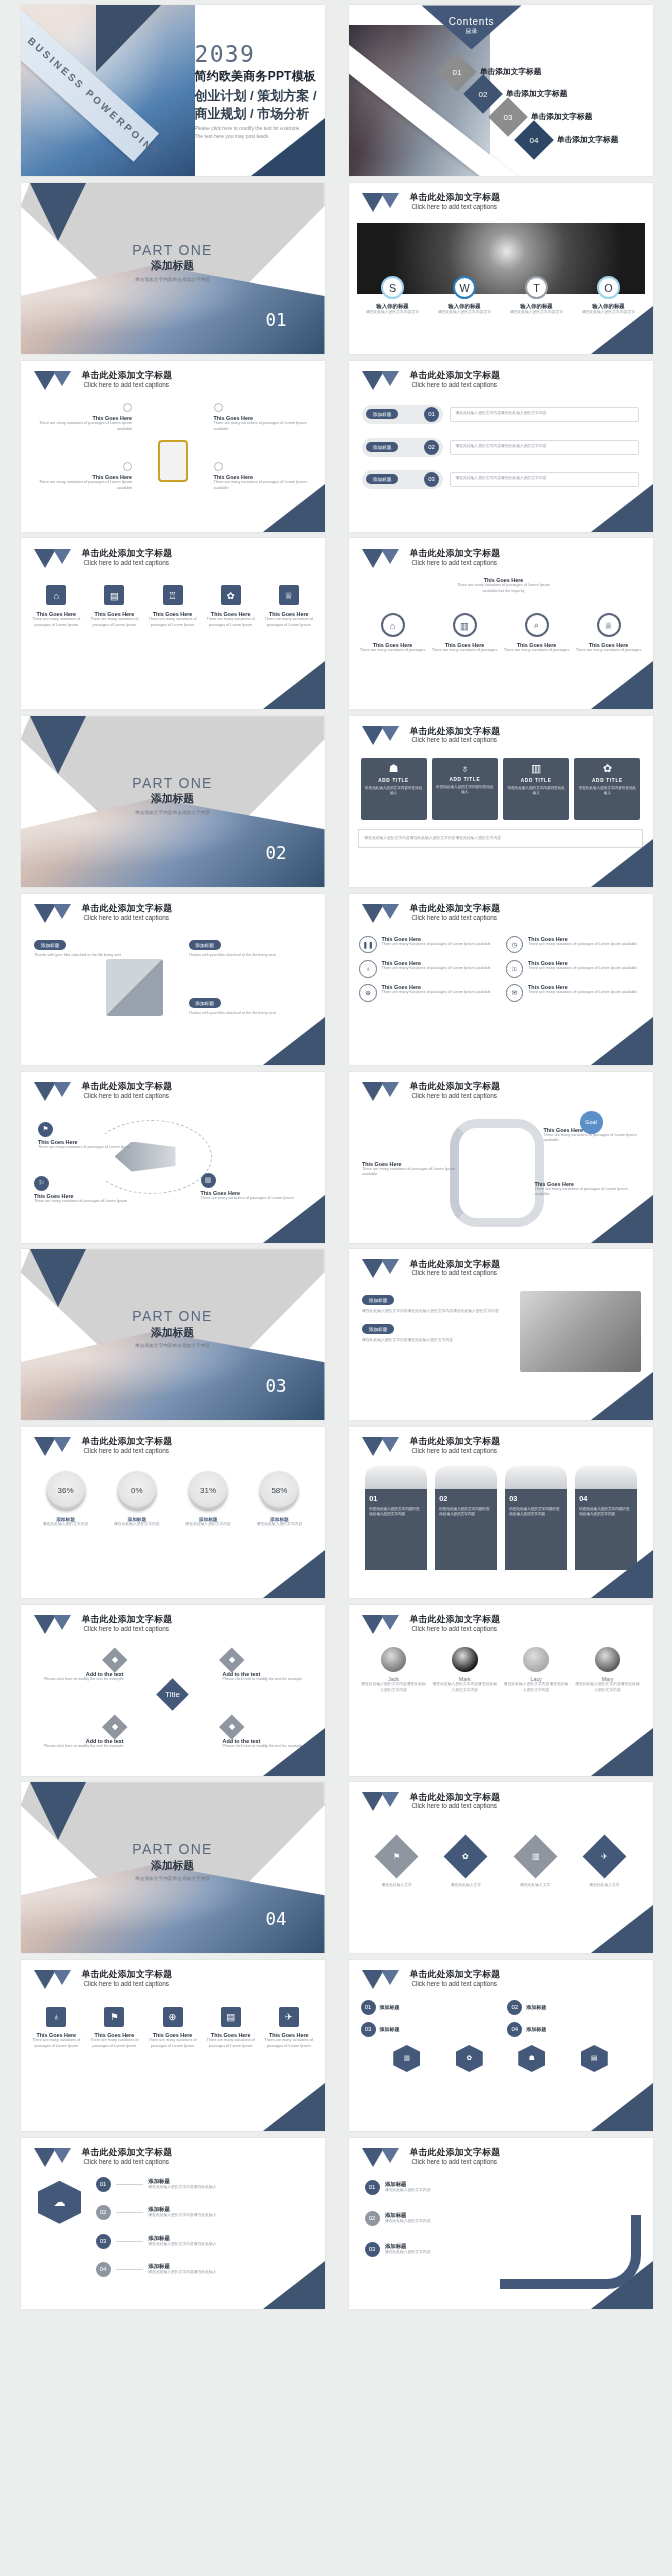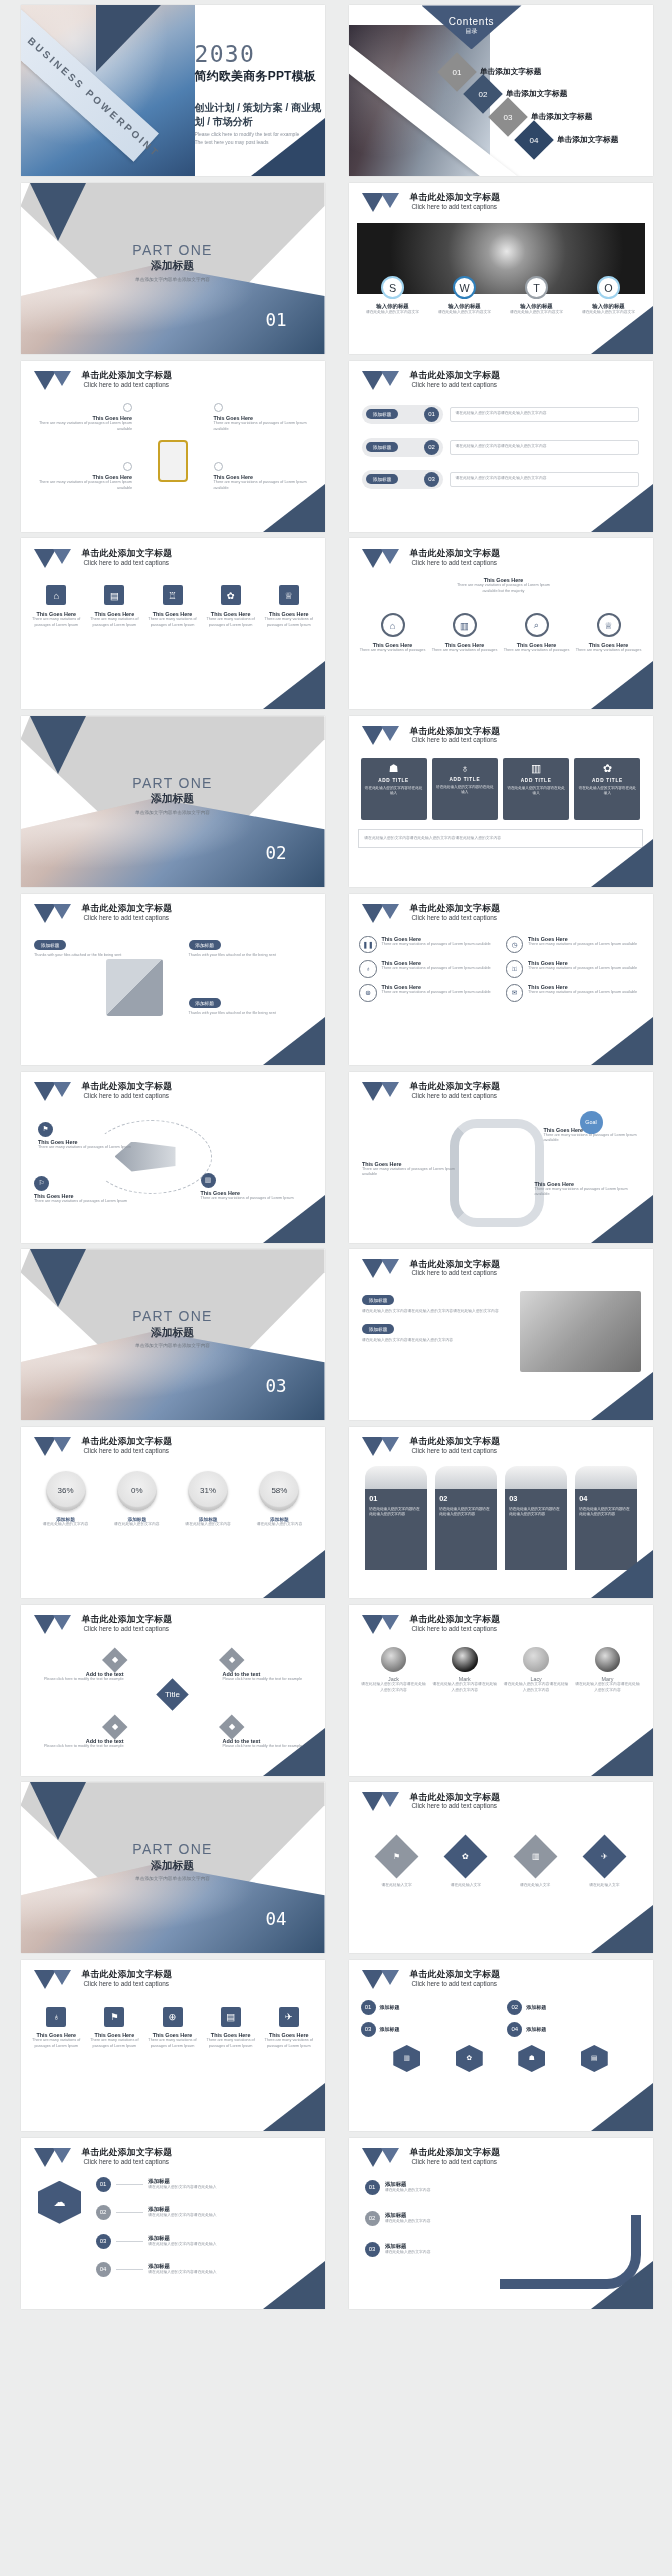--- a/index.html
+++ b/index.html
@@ -87,21 +87,21 @@
   .s1 .topdark {
     position:absolute; left:75px; top:0; width:0;height:0;
     border-left:0 solid transparent;
     border-right:65px solid transparent;
     border-top:67px solid #3b4f6b;
   }
   .s1 .txtblk { position:absolute; left:174px; top:38px; width:128px; }
   .s1 .yr { font-size:23px; color:#5d6b80; letter-spacing:1.3px; line-height:1;
             font-family:"DejaVu Sans Mono", monospace; }
   .s1 .tt { font-size:12px; font-weight:bold; color:#1b2430; margin-top:1.3px; letter-spacing:0.2px;}
-  .s1 .st { font-size:10px; font-weight:bold; color:#32404f; margin-top:16px; }
+  .s1 .st { font-size:13px; font-weight:bold; color:#32404f; margin-top:2px; }
   .s1 .sub { font-size:5px; color:#8a919b; margin-top:2.7px; line-height:1.5; }
 
   
   .s2 .img { left:0; top:20px; width:141px; height:151px; }
   .s2 .whitebar {
     position:absolute; left:-20px; top:24px; width:283px; height:23px;
     background:#fff; box-shadow:0 1.3px 4px rgba(0,0,0,.18);
     transform:rotate(38deg); transform-origin:left top;
   }
   .s2 .cont {
@@ -192,21 +192,21 @@
 <body>
 
 <div class="sheet">
   <div class="grid" id="grid">
       <div class="slide s1">
         <div class="photo ph-laptop leftimg"></div>
         <div class="topdark"></div>
         <div class="band"></div>
         <div class="bandtxt">BUSINESS POWERPOINT</div>
         <div class="txtblk">
-          <div class="yr">2030</div>
+          <div class="yr">2039</div>
           <div class="tt">简约欧美商务PPT模板</div>
           <div class="st">创业计划 / 策划方案 / 商业规划 / 市场分析</div>
           <div class="sub">
             <div>Please click here to modify the text for example</div>
             <div>The text here you may post leads</div>
           </div>
         </div>
         <div class="corner-br" style="border-bottom-color: rgb(47, 71, 103); border-left-width: 74px; border-bottom-width: 58px;"></div>
       </div>
       <div class="slide s2">

